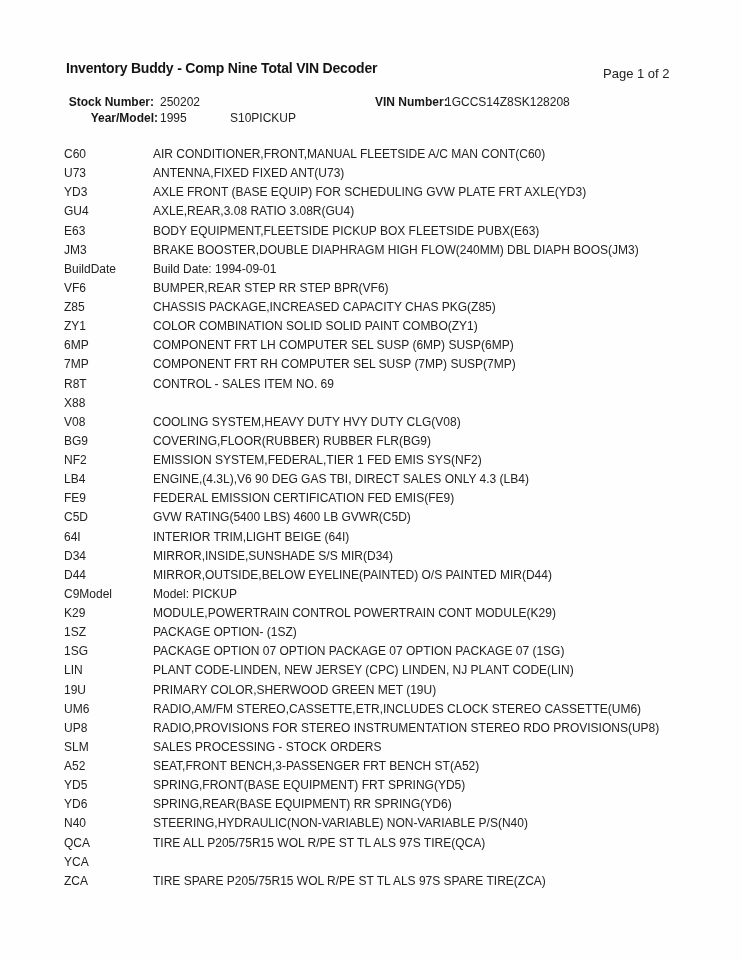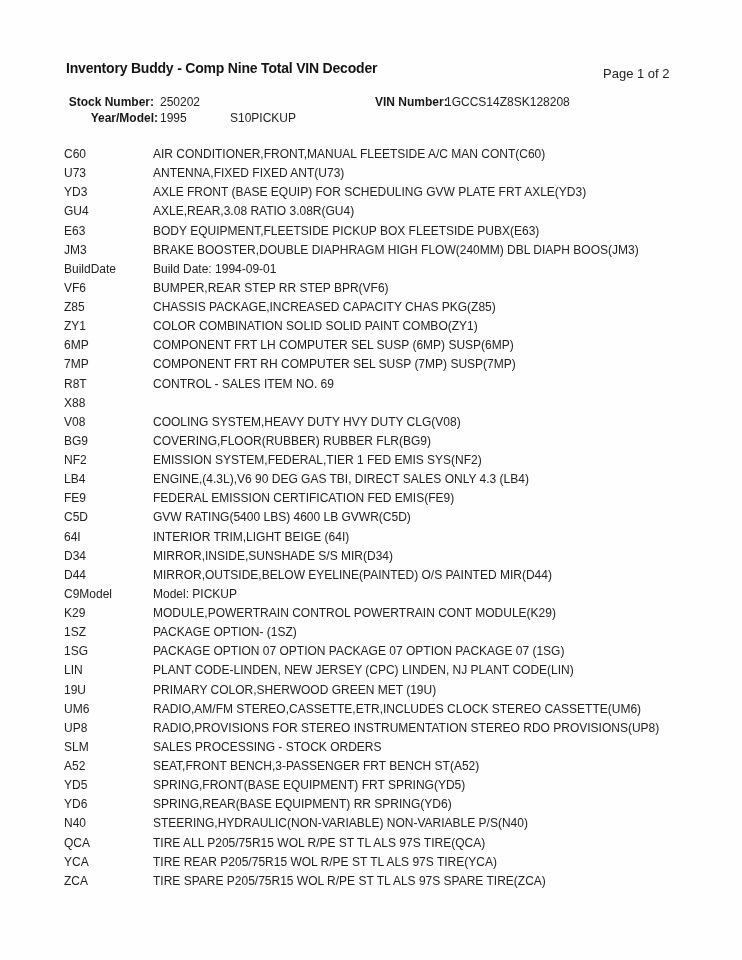--- a/index.html
+++ b/index.html
@@ -248,21 +248,20 @@
       <div class="row">
         <span class="code">N40</span>
         <span class="desc">STEERING,HYDRAULIC(NON-VARIABLE) NON-VARIABLE P/S(N40)</span>
       </div>
       <div class="row">
         <span class="code">QCA</span>
         <span class="desc">TIRE ALL P205/75R15 WOL R/PE ST TL ALS 97S TIRE(QCA)</span>
       </div>
       <div class="row">
         <span class="code">YCA</span>
-        <span class="desc">TIRE REAR P205/75R15 WOL R/PE ST TL ALS 97S TIRE(YCA)</span>
       </div>
       <div class="row">
         <span class="code">ZCA</span>
         <span class="desc">TIRE SPARE P205/75R15 WOL R/PE ST TL ALS 97S SPARE TIRE(ZCA)</span>
       </div>
     </div>
 
 </div>
 
 </body></html>

